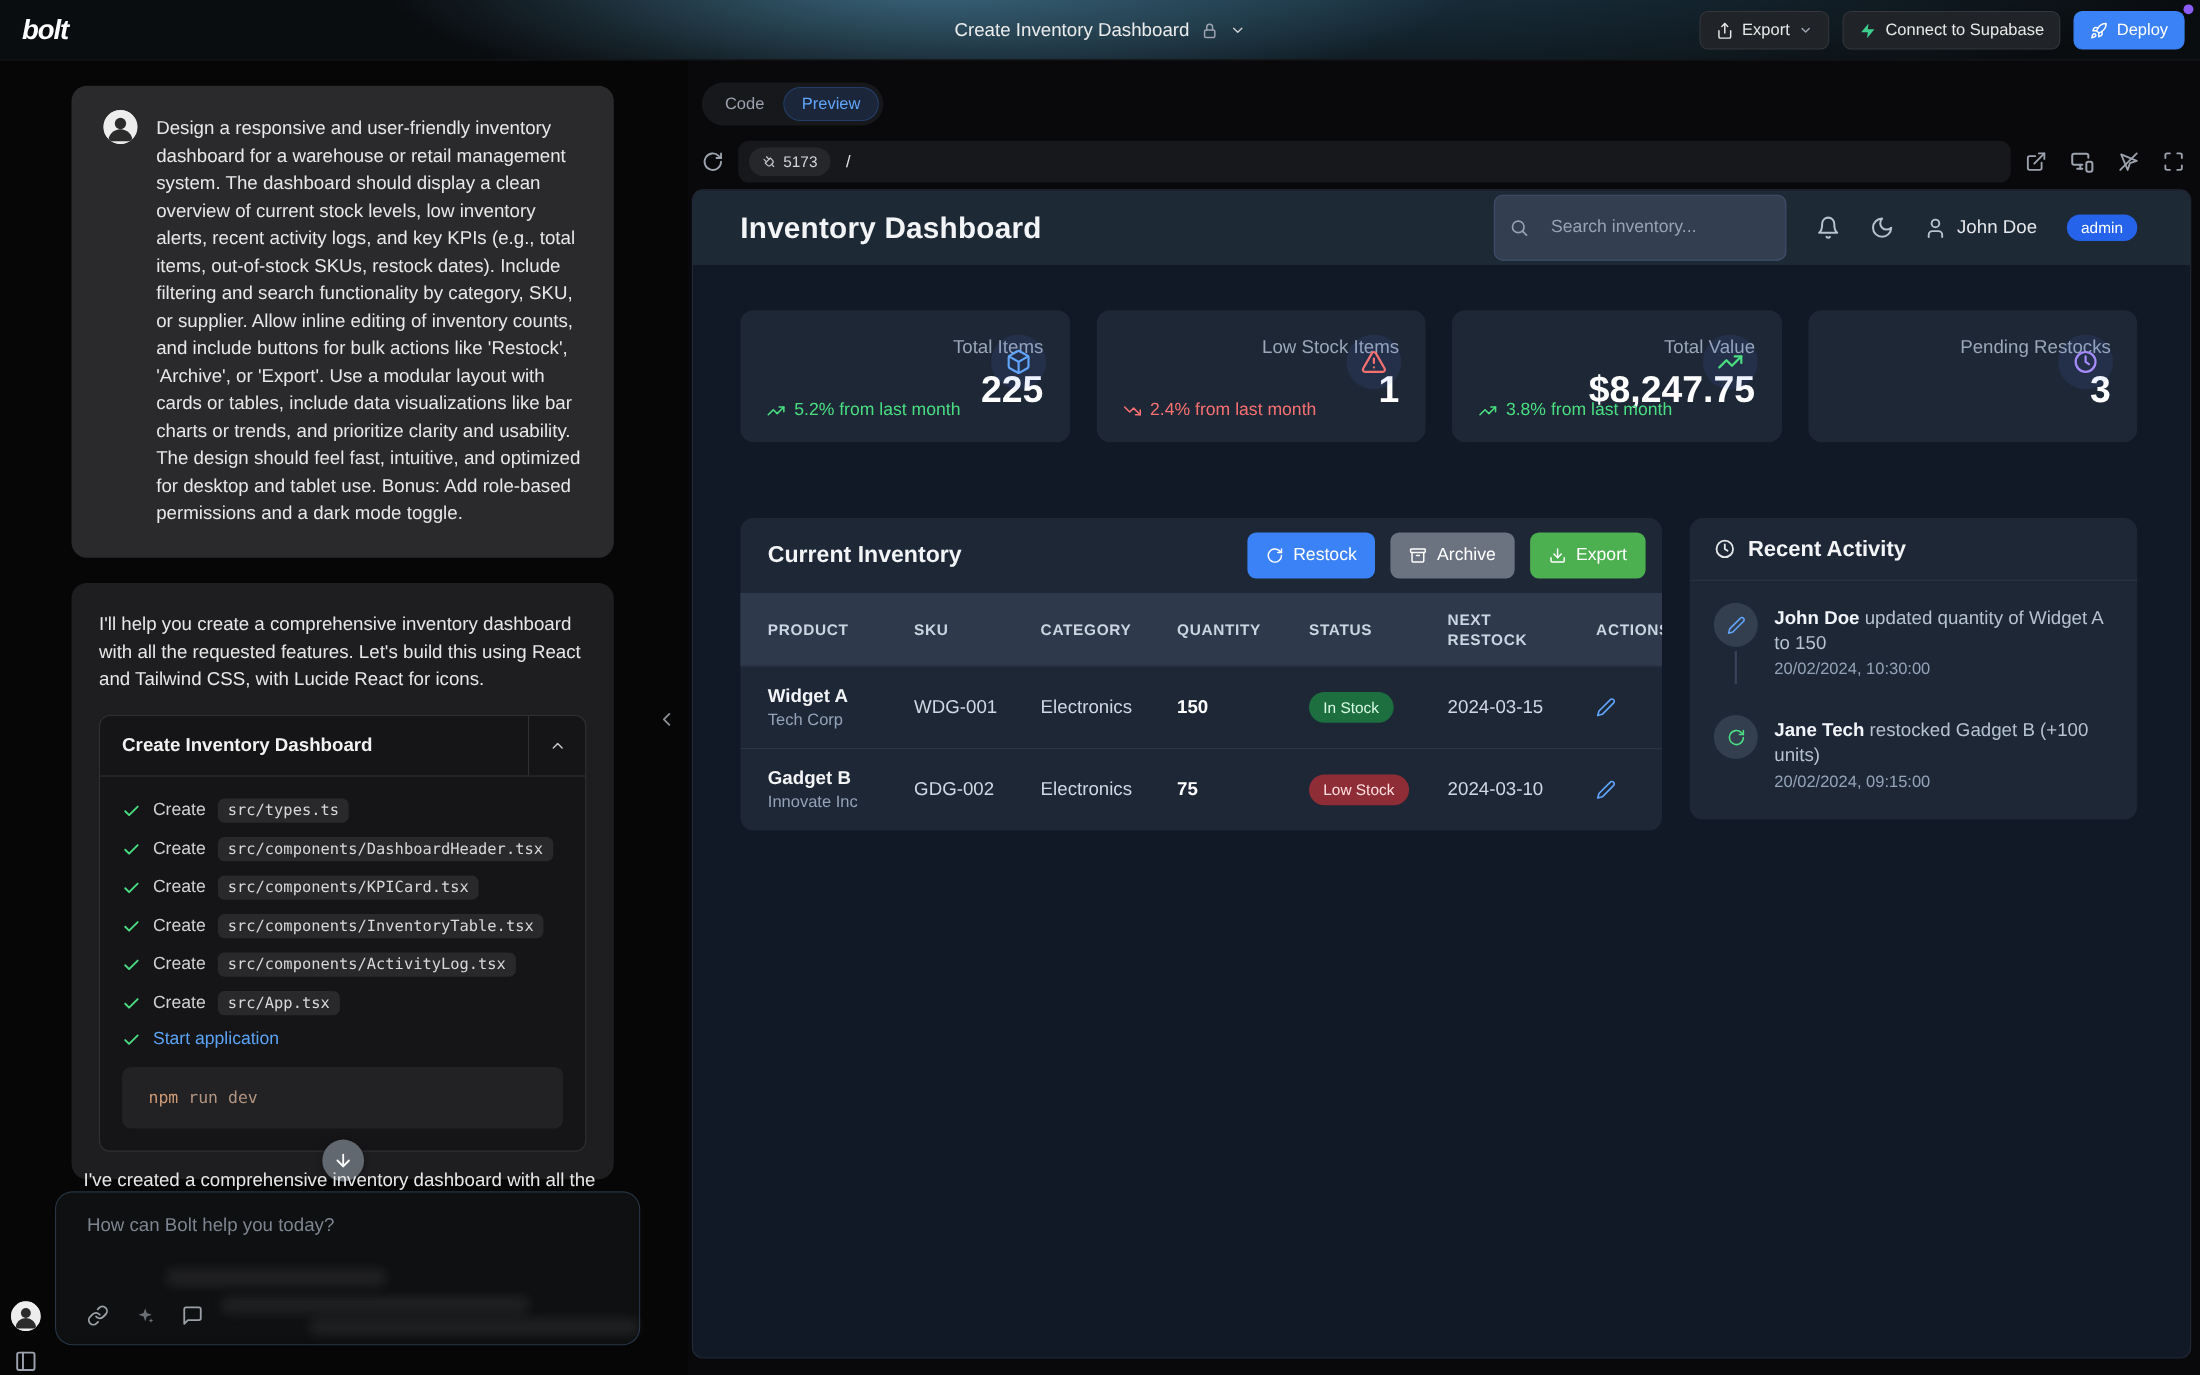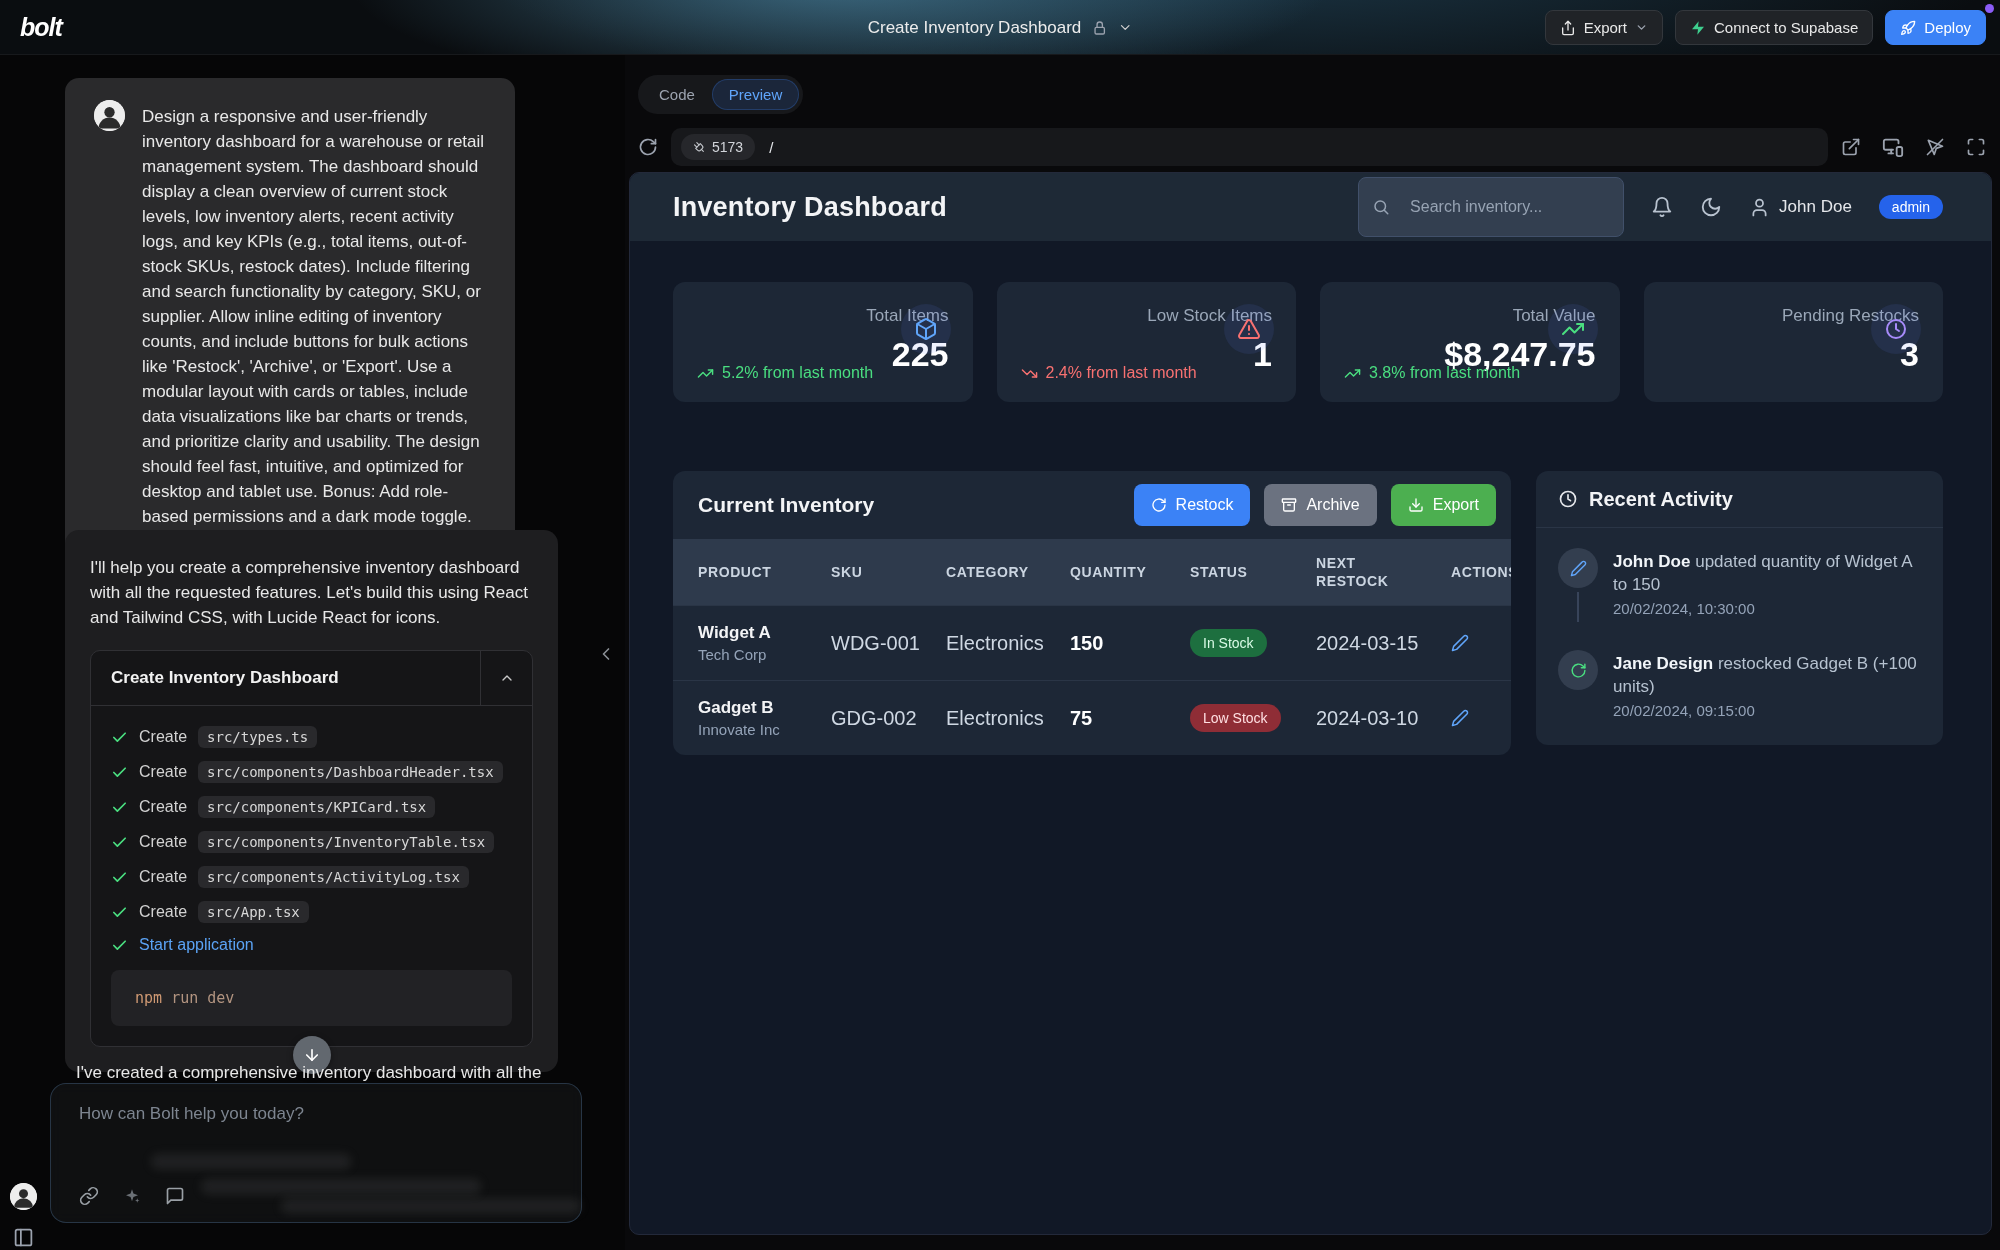--- a/index.html
+++ b/index.html
@@ -16,21 +16,21 @@
   .tb-center{position:absolute;left:50%;top:0;height:55px;transform:translateX(-50%);display:flex;align-items:center;gap:10px;}
   .tb-title{font-size:17px;color:#ececec;}
   .tb-right{position:absolute;right:14px;top:10px;display:flex;gap:12px;}
   .tb-btn{display:flex;align-items:center;gap:8px;height:35px;padding:0 14px;border-radius:8px;
     background:#202327;border:1px solid #33373c;color:#e8e8e8;font-size:15px;cursor:pointer;}
   .tb-btn.deploy{background:#3b82f6;border-color:#3b82f6;color:#fff;}
   .status-dot{position:absolute;right:6px;top:4px;width:9px;height:9px;border-radius:50%;background:#8b5cf6;}
 
   
   .chat{position:absolute;left:0;top:55px;width:625px;bottom:0;background:#060607;}
-  .msg-user{position:absolute;left:65px;top:23px;width:450px;border-radius:14px;background:#2a2a2c;padding:26px 24px 28px 77px;}
+  .msg-user{position:absolute;left:65px;top:23px;width:493px;border-radius:14px;background:#2a2a2c;padding:26px 24px 28px 77px;}
   .avatar{position:absolute;left:29px;top:22px;width:31px;height:31px;border-radius:50%;background:#ededed;overflow:hidden;}
   .msg-user .text{font-size:17px;line-height:25px;color:#e8e8e8;}
   .msg-ai{position:absolute;left:65px;top:475px;width:493px;border-radius:14px;background:#1e1e20;padding:25px;}
   .msg-ai .intro{font-size:17px;line-height:25px;color:#e8e8e8;}
   .build-card{margin-top:20px;background:#151517;border:1px solid #303034;border-radius:10px;overflow:hidden;}
   .bc-head{display:flex;align-items:stretch;border-bottom:1px solid #303034;cursor:pointer;}
   .bc-title{flex:1;padding:17px 20px;font-size:17px;font-weight:700;color:#f2f2f2;}
   .bc-chev{width:52px;display:flex;align-items:center;justify-content:center;border-left:1px solid #303034;color:#c9c9c9;}
   .bc-body{padding:20px;}
   .step{display:flex;align-items:center;gap:11px;margin-bottom:13px;}
@@ -98,21 +98,21 @@
   .act-btn.export{background:#4caf50;}
   .tbl-head{display:grid;grid-template-columns:133px 115px 124px 120px 126px 135px 1fr;align-items:center;
     background:#2e3a4c;height:66px;padding-left:25px;}
   .tbl-head span{font-size:14px;font-weight:700;letter-spacing:.6px;color:#cbd5e1;}
   .th-wrap{width:90px;line-height:18px;}
   .row{display:grid;grid-template-columns:133px 115px 124px 120px 126px 135px 1fr;align-items:center;height:75px;
     padding-left:25px;border-top:1px solid #2a3546;}
   .row:first-of-type{border-top:none;}
   .p-name{font-size:17px;font-weight:600;color:#f3f4f6;}
   .p-sub{font-size:15px;color:#94a3b8;margin-top:3px;}
-  .cell{font-size:20px;color:#cfd8e3;}
+  .cell{font-size:17px;color:#cfd8e3;}
   .cell.qty{color:#fff;font-weight:600;}
   .pill{display:inline-block;font-size:14px;border-radius:999px;padding:6px 13px;}
   .pill.ok{background:#1d6f3f;color:#d9fbe6;}
   .pill.low{background:#8f2d36;color:#ffdfe2;}
   .edit-btn{background:none;border:none;cursor:pointer;padding:0;}
 
   .act-card{position:absolute;left:906px;top:298px;width:407px;background:#1d2736;border-radius:12px;}
   .act-head{display:flex;align-items:center;gap:11px;height:57px;padding:0 22px;border-bottom:1px solid #2a3546;}
   .act-head .t{font-size:20px;font-weight:700;color:#f3f4f6;}
   .act-body{padding:20px 22px 26px;}
@@ -584,21 +584,21 @@
           </div>
         </div>
         <div class="a-item">
           <div class="a-circle">
             <svg width="17" height="17" viewBox="0 0 24 24" fill="none" stroke="#4ade80" stroke-width="2" stroke-linecap="round" stroke-linejoin="round">
                 <path d="M21 12a9 9 0 1 1-2.64-6.36L21 8"></path>
                 <path d="M21 3v5h-5"></path>
               </svg>
           </div>
           <div>
-            <div class="a-text"><b>Jane Design</b> <span>restocked Gadget B (+100 units)</span></div>
+            <div class="a-text"><b>Jane Tech</b> <span>restocked Gadget B (+100 units)</span></div>
             <div class="a-time">20/02/2024, 09:15:00</div>
           </div>
         </div>
       </div>
     </div>
 
   </div>
 </main>
 
 </body></html>

